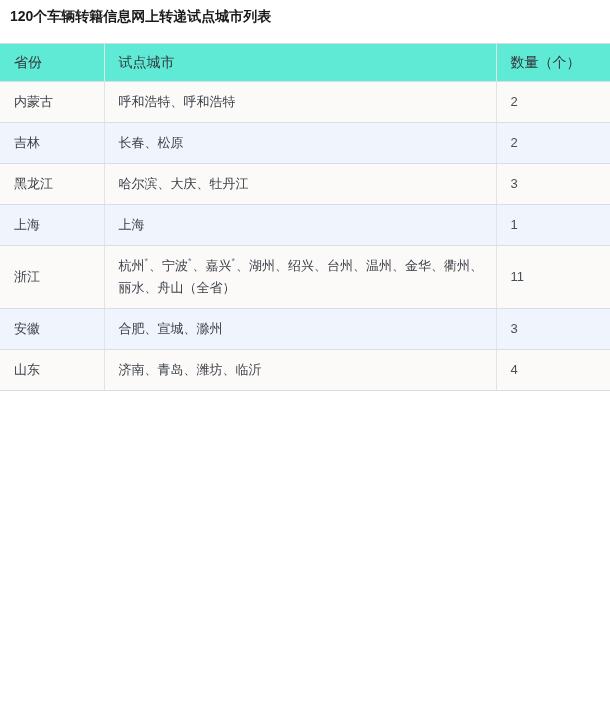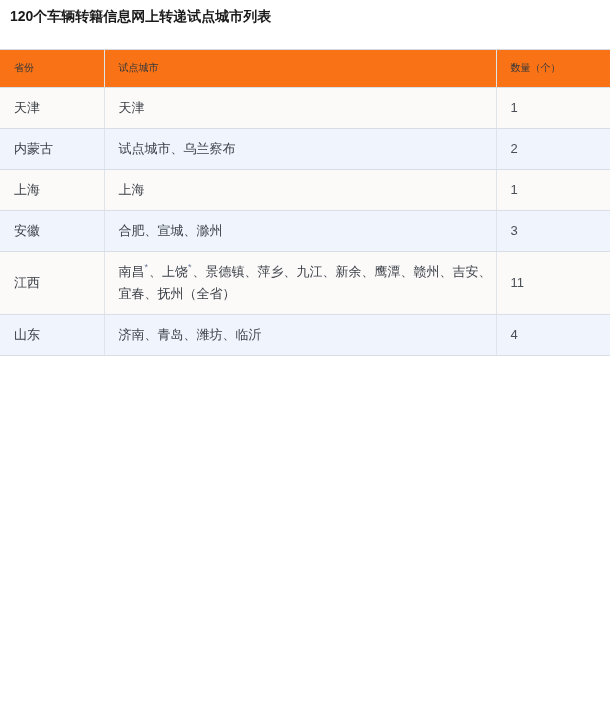--- a/index.html
+++ b/index.html
@@ -15,21 +15,21 @@
     color: #333333;
   }
 
   .table-wrap {
     width: 610px;
     box-sizing: border-box;
   }
 
   
   .table-title {
-    height: 50px;
+    height: 44px;
     line-height: 33px;
     padding-left: 10px;
     font-size: 14px;
     font-weight: bold;
     color: #1a1a1a;
     background: #ffffff;
     box-sizing: border-box;
     border-bottom: 1px solid #d4d9e2;
     white-space: nowrap;
     letter-spacing: 0px;
@@ -58,23 +58,23 @@
     line-height: 22px;
     box-sizing: border-box;
     word-break: break-all;
   }
   table.city-table th:last-child,
   table.city-table td:last-child {
     border-right: none;
   }
 
   table.city-table thead th {
-    background: #f97316;
+    background: #5eead4;
     color: #33373d;
-    font-size: 10px;
+    font-size: 14px;
     height: 37px;
     padding-top: 0;
     padding-bottom: 0;
   }
 
   
   table.city-table tbody tr:nth-child(odd)  td { background: #fbfaf9; }
   table.city-table tbody tr:nth-child(even) td { background: #eff4fd; }
 
   td.prov-cell {
@@ -112,43 +112,48 @@
     </colgroup>
     <thead>
       <tr>
         <th>省份</th>
         <th>试点城市</th>
         <th>数量（个）</th>
       </tr>
     </thead>
     <tbody id="tbody">
         <tr>
-          <td class="prov-cell">天津</td>
-          <td class="cities-cell">天津</td>
-          <td class="count-cell">1</td>
+          <td class="prov-cell">内蒙古</td>
+          <td class="cities-cell">呼和浩特、呼和浩特</td>
+          <td class="count-cell">2</td>
         </tr>
         <tr>
-          <td class="prov-cell">内蒙古</td>
-          <td class="cities-cell">试点城市、乌兰察布</td>
+          <td class="prov-cell">吉林</td>
+          <td class="cities-cell">长春、松原</td>
           <td class="count-cell">2</td>
+        </tr>
+        <tr>
+          <td class="prov-cell">黑龙江</td>
+          <td class="cities-cell">哈尔滨、大庆、牡丹江</td>
+          <td class="count-cell">3</td>
         </tr>
         <tr>
           <td class="prov-cell">上海</td>
           <td class="cities-cell">上海</td>
           <td class="count-cell">1</td>
         </tr>
         <tr>
+          <td class="prov-cell">浙江</td>
+          <td class="cities-cell">杭州<sup class="star">*</sup>、宁波<sup class="star">*</sup>、嘉兴<sup class="star">*</sup>、湖州、绍兴、台州、温州、金华、衢州、丽水、舟山（全省）</td>
+          <td class="count-cell">11</td>
+        </tr>
+        <tr>
           <td class="prov-cell">安徽</td>
           <td class="cities-cell">合肥、宣城、滁州</td>
           <td class="count-cell">3</td>
-        </tr>
-        <tr>
-          <td class="prov-cell">江西</td>
-          <td class="cities-cell">南昌<sup class="star">*</sup>、上饶<sup class="star">*</sup>、景德镇、萍乡、九江、新余、鹰潭、赣州、吉安、宜春、抚州（全省）</td>
-          <td class="count-cell">11</td>
         </tr>
         <tr>
           <td class="prov-cell">山东</td>
           <td class="cities-cell">济南、青岛、潍坊、临沂</td>
           <td class="count-cell">4</td>
         </tr>
       </tbody>
   </table>
 
 </div>

